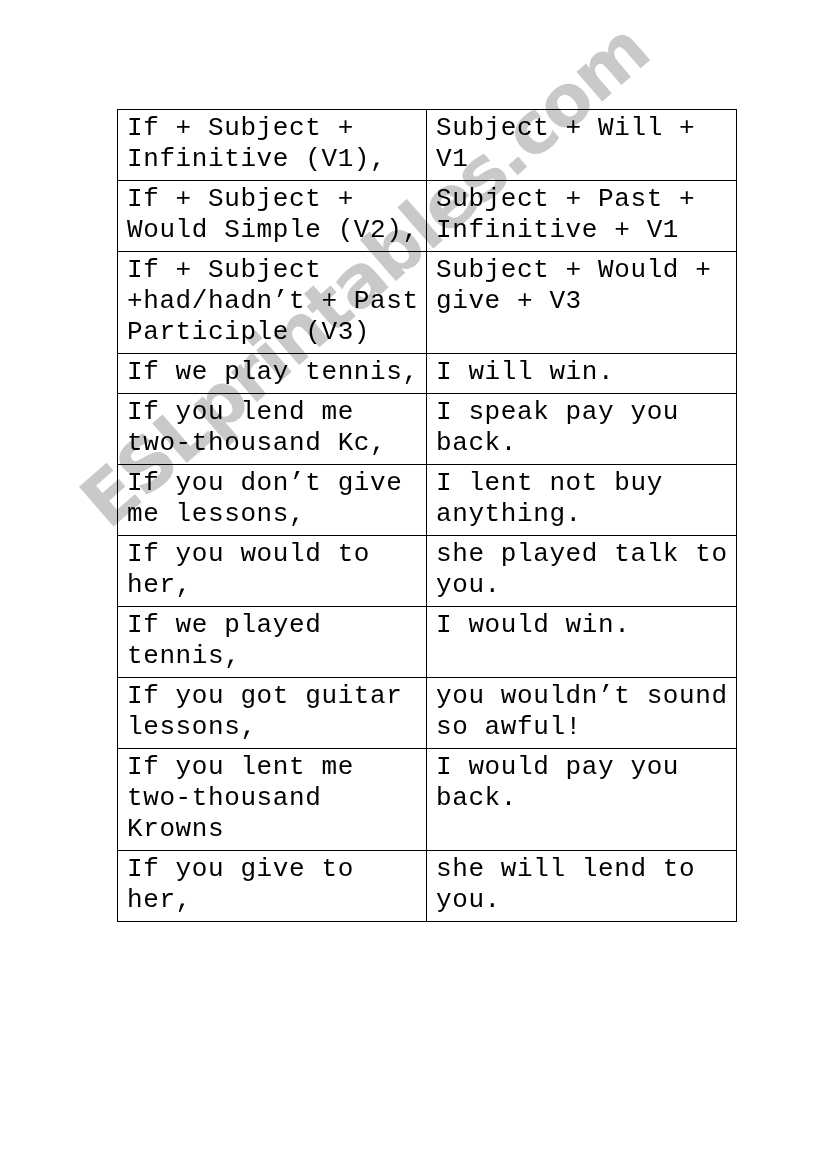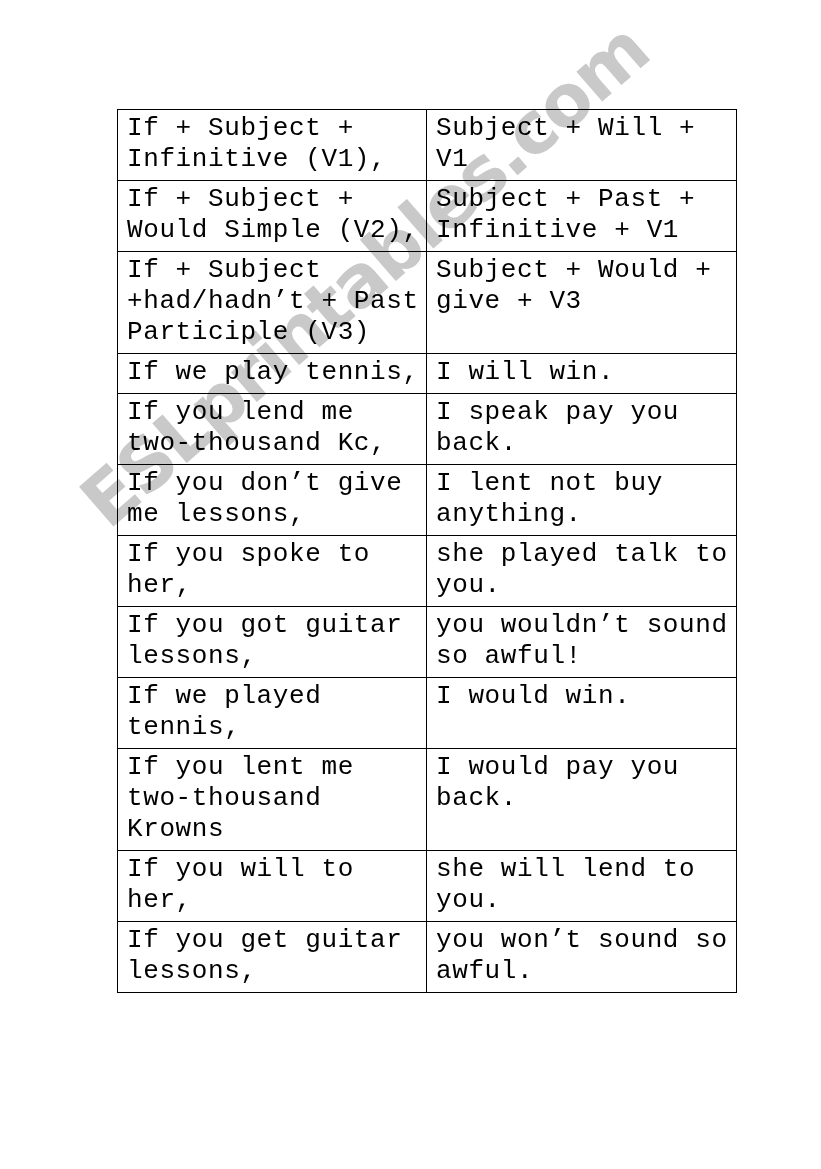--- a/index.html
+++ b/index.html
@@ -103,45 +103,41 @@
         <td class="col-if">If you lend me two-thousand Kc,</td>
         <td class="col-then">I speak pay you back.</td>
       </tr>
 
       <tr>
         <td class="col-if">If you don’t give me lessons,</td>
         <td class="col-then">I lent not buy anything.</td>
       </tr>
 
       <tr>
-        <td class="col-if">If you spoke to her,</td>
+        <td class="col-if">If you would to her,</td>
         <td class="col-then">she played talk to you.</td>
+      </tr>
+
+      <tr>
+        <td class="col-if">If we played tennis,</td>
+        <td class="col-then">I would win.</td>
       </tr>
 
       <tr>
         <td class="col-if">If you got guitar lessons,</td>
         <td class="col-then">you wouldn’t sound so awful!</td>
       </tr>
 
       <tr>
-        <td class="col-if">If we played tennis,</td>
-        <td class="col-then">I would win.</td>
-      </tr>
-
-      <tr>
         <td class="col-if">If you lent me two-thousand Krowns</td>
         <td class="col-then">I would pay you back.</td>
       </tr>
 
       <tr>
-        <td class="col-if">If you will to her,</td>
+        <td class="col-if">If you give to her,</td>
         <td class="col-then">she will lend to you.</td>
       </tr>
 
-      <tr>
-        <td class="col-if">If you get guitar lessons,</td>
-        <td class="col-then">you won’t sound so awful.</td>
-      </tr>
 
     </tbody>
   </table>
 
 </div>
 
 </body></html>

